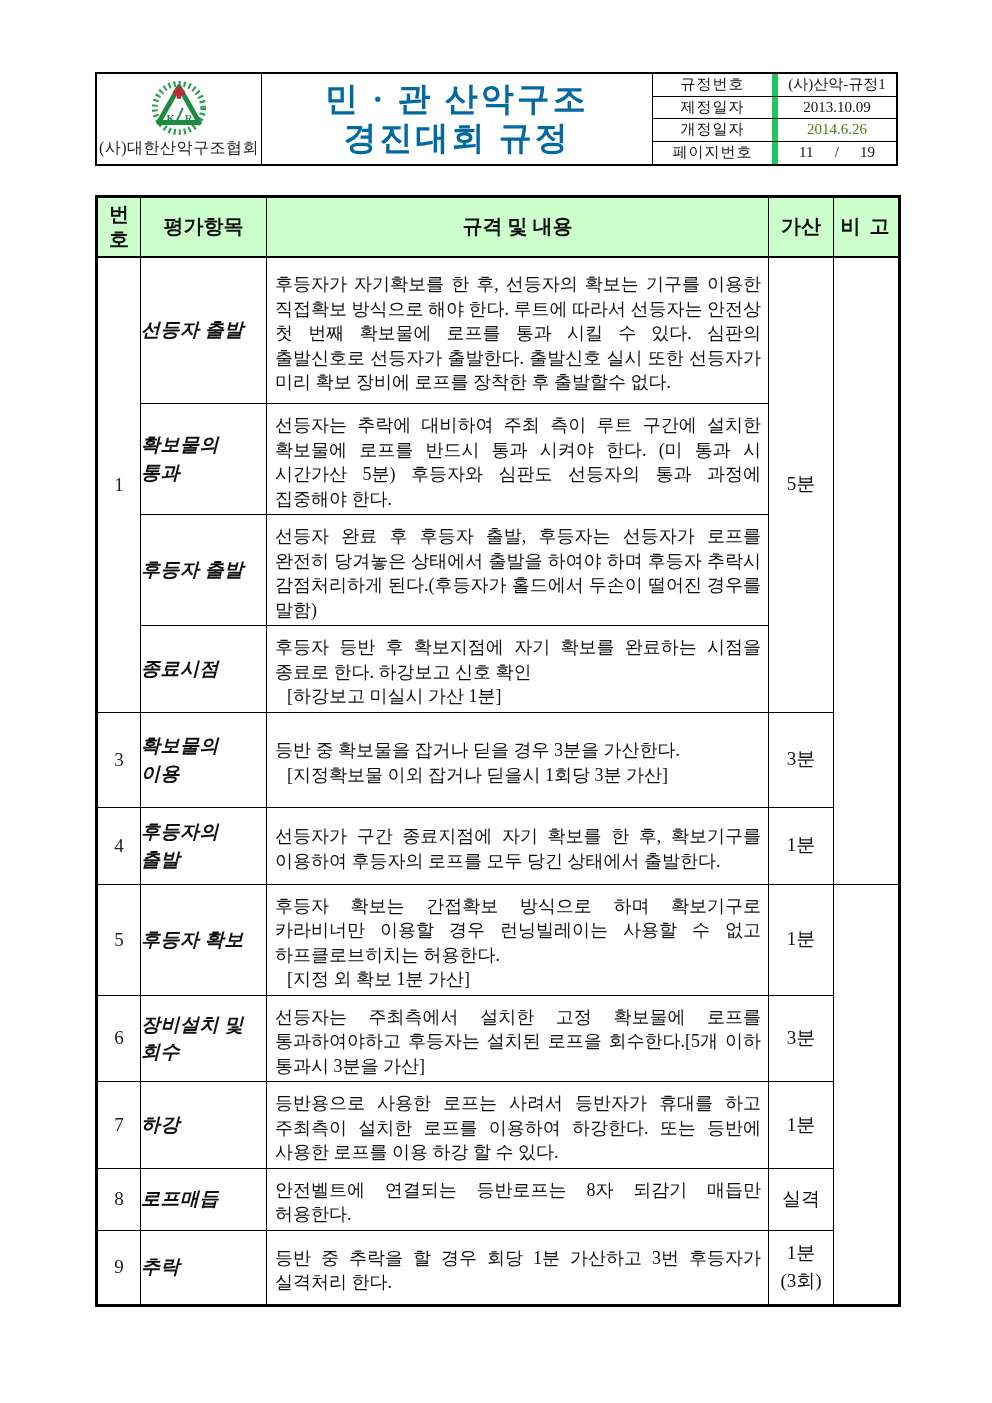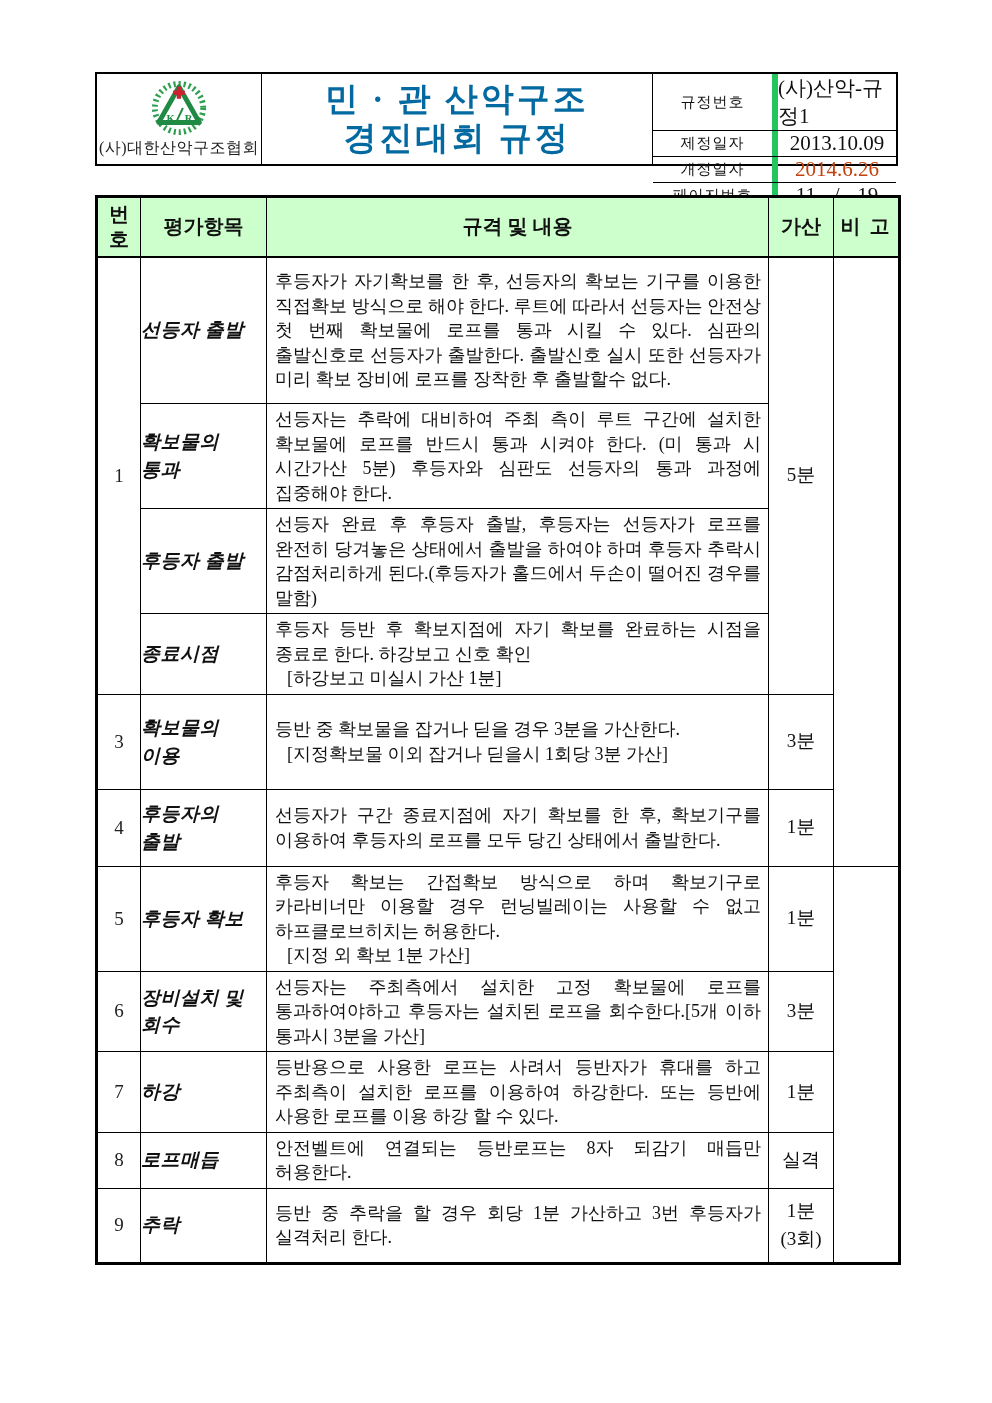--- a/index.html
+++ b/index.html
@@ -15,41 +15,41 @@
   .logo-svg { width:58px; height:58px; margin-bottom:2px; }
   .org-name { font-size:16px; letter-spacing:0.5px; color:#222; white-space:nowrap; }
   .title-cell { flex:1; border-right:1px solid #000; display:flex; flex-direction:column;
     align-items:center; justify-content:center; }
   .doc-title-line { font-size:33px; font-weight:bold; letter-spacing:3px; line-height:1.18; color:#0369a1; }
   .meta-cell { width:243px; display:grid; grid-template-rows:repeat(4,1fr); }
   .meta-row { display:grid; grid-template-columns:125px 1fr; border-bottom:1px solid #000; }
   .meta-row:last-child { border-bottom:none; }
   .meta-label { border-right:6px solid #22c55e; display:flex; align-items:center; justify-content:center;
     font-size:15px; letter-spacing:1px; }
-  .meta-value { display:flex; align-items:center; justify-content:center; font-size:21px; }
-  .meta-value.blue { color:#c2410c; }
+  .meta-value { display:flex; align-items:center; justify-content:center; font-size:15px; }
+  .meta-value.blue { color:#4d7c0f; }
   .meta-value.pages { justify-content:space-evenly; }
 
   
   table.rules { position:absolute; left:95px; top:195px; width:803px;
     border-collapse:collapse; table-layout:fixed; border:3px solid #000; }
   table.rules col.c-no { width:44px; }
   table.rules col.c-item { width:126px; }
   table.rules col.c-content { width:502px; }
   table.rules col.c-penalty { width:65px; }
   table.rules col.c-note { width:66px; }
   table.rules th, table.rules td { border:1px solid #000; vertical-align:middle; }
   table.rules thead th { background:#ccffcc; font-size:20px; font-weight:bold;
     height:60px; text-align:center; border-bottom:2px solid #000; }
   th.no-h { white-space:pre-line; line-height:1.25; }
   th.note-h { letter-spacing:2px; }
   td.no-cell { text-align:center; font-size:19px; color:#222; }
   td.item-cell { text-align:left; font-size:19px; font-weight:bold; white-space:pre-line;
     line-height:1.45; letter-spacing:0.5px;font-style:italic; }
-  td.content-cell { padding:3px 7px 3px 8px; font-size:18px; line-height:24.5px; vertical-align:middle; }
+  td.content-cell { padding:9px 7px 3px 8px; font-size:18px; line-height:24.5px; vertical-align:middle; }
   td.content-cell .line.just { text-align:justify; text-align-last:left; word-break:keep-all; }
   td.content-cell .line.bracket { text-align:left;margin-left:12px; }
   td.penalty-cell { text-align:center; font-size:19px; white-space:pre-line; line-height:1.5; }
   td.note-cell { background:#fff; }
 </style>
 </head>
 <body>
 
 <div class="page">
 

